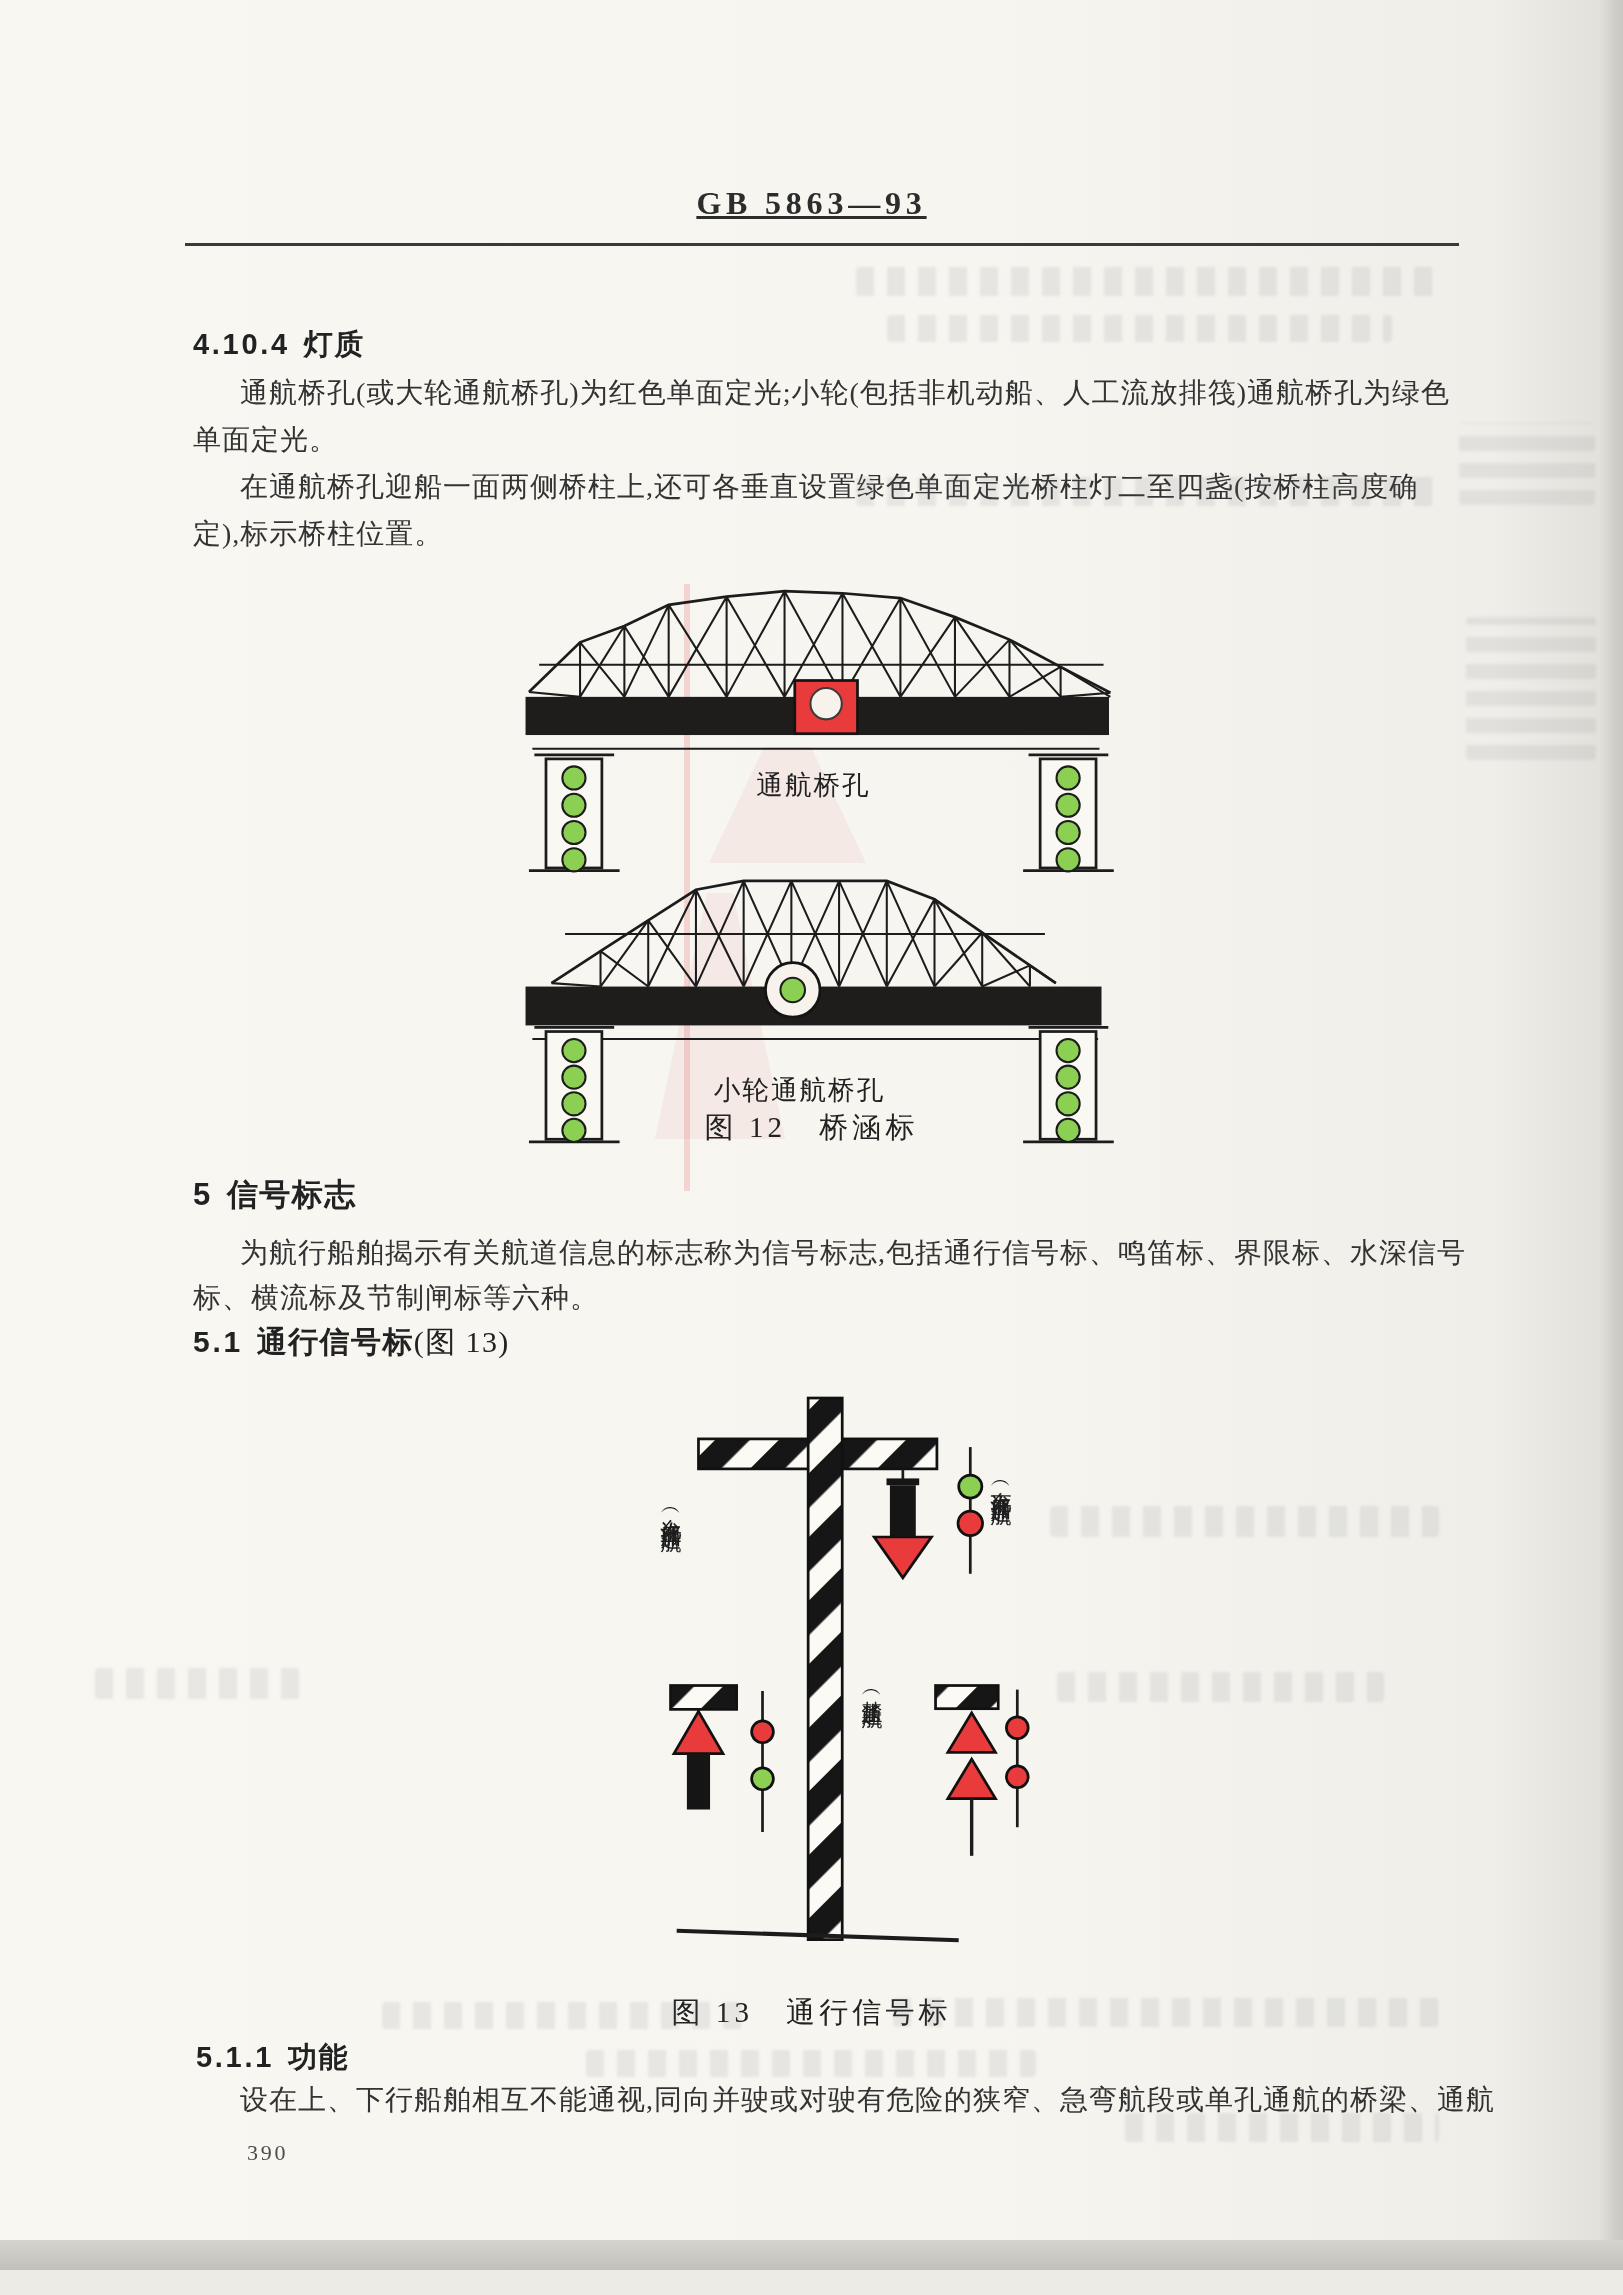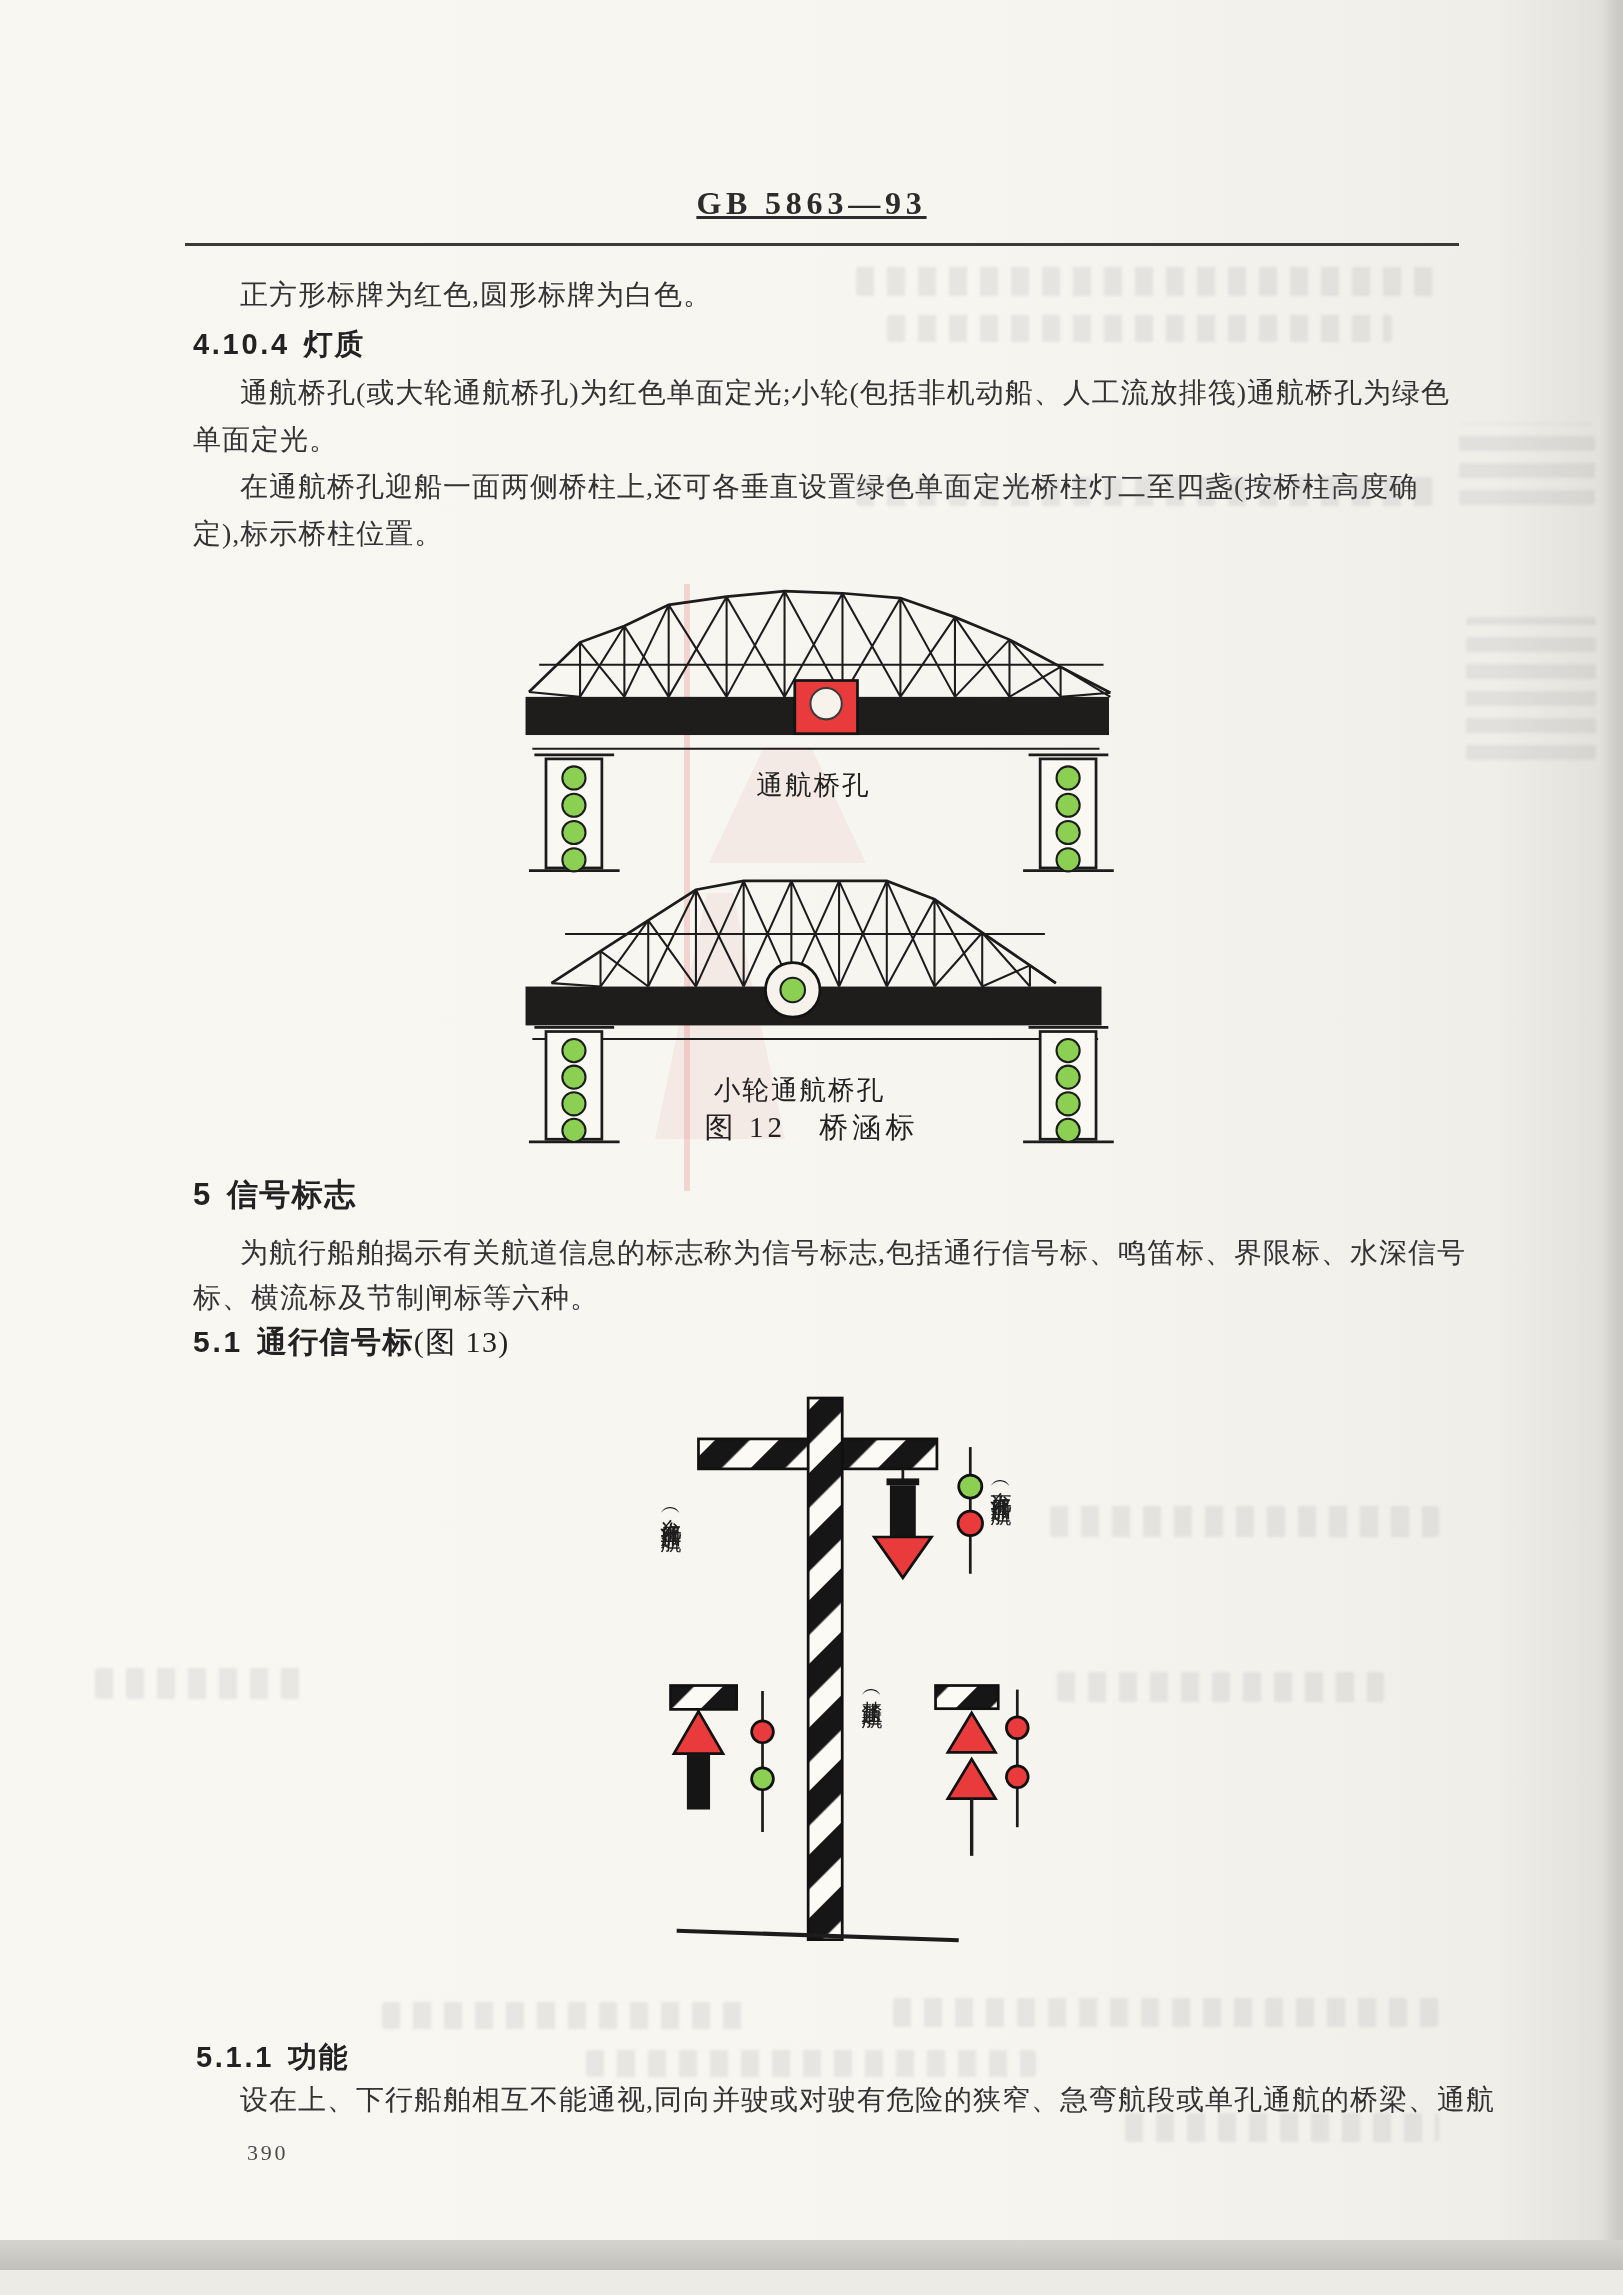--- a/index.html
+++ b/index.html
@@ -32,21 +32,20 @@
   svg .ink{stroke:#1c1c1c; fill:none;}
 </style>
 </head>
 <body>
 
 <div id="page">
 
   <div class="abs center" style="top:185px; font-size:32px; letter-spacing:4.8px; font-weight:600;text-decoration:underline;">GB 5863—93</div>
   <div class="abs" id="rule"></div>
 
-  <div class="abs bodyline" style="left:240px; top:276px;">正方形标牌为红色,圆形标牌为白色。</div>
 
   <div class="abs heading" style="left:193px; top:325px;">
     <span class="num">4.10.4</span><span>灯质</span>
   </div>
 
   <div class="abs bodyline" style="left:240px; top:374px;">通航桥孔(或大轮通航桥孔)为红色单面定光;小轮(包括非机动船、人工流放排筏)通航桥孔为绿色</div>
   <div class="abs bodyline" style="left:193px; top:421px;">单面定光。</div>
   <div class="abs bodyline" style="left:240px; top:468px;">在通航桥孔迎船一面两侧桥柱上,还可各垂直设置绿色单面定光桥柱灯二至四盏(按桥柱高度确</div>
   <div class="abs bodyline" style="left:193px; top:515px;">定),标示桥柱位置。</div>
 
@@ -182,20 +181,21 @@
       <circle cx="592" cy="626" r="16" fill="#e93a3c" stroke="#111" stroke-width="4"></circle>
     </g>
 
     <path class="ink" stroke-width="6" d="M92,852L506,866"></path>
   </svg>
 
   <div class="abs vlabel" style="left:660px; top:1500px; height:177px;">（允许上行船通航）</div>
   <div class="abs vlabel" style="left:990px; top:1473px; height:170px;">（允许下行船通航）</div>
   <div class="abs vlabel" style="left:861px; top:1682px; height:116px;">（禁止通航）</div>
 
+  <div class="abs center caption" style="top:1993px;">图 13　通行信号标</div>
 
   <div class="abs heading" style="left:196px; top:2038px;">
     <span class="num">5.1.1</span><span>功能</span>
   </div>
   <div class="abs bodyline" style="left:240px; top:2081px;">设在上、下行船舶相互不能通视,同向并驶或对驶有危险的狭窄、急弯航段或单孔通航的桥梁、通航</div>
 
   <div class="abs" style="left:247px; top:2140px; font-size:22px; letter-spacing:2.7px; color:#4c4c4c;text-align:center;">390</div>
 
   <div class="abs ghost" style="left:856px; top:267px;  width:586px; height:29px;"></div>
   <div class="abs ghost" style="left:887px; top:315px;  width:505px; height:27px;"></div>

